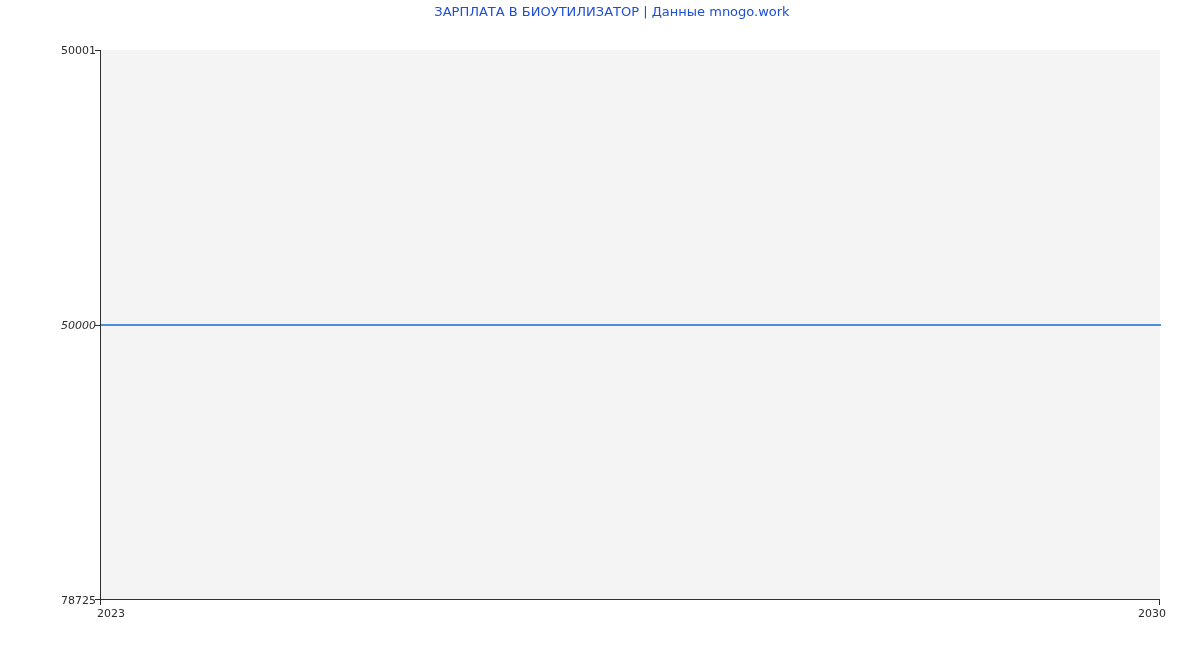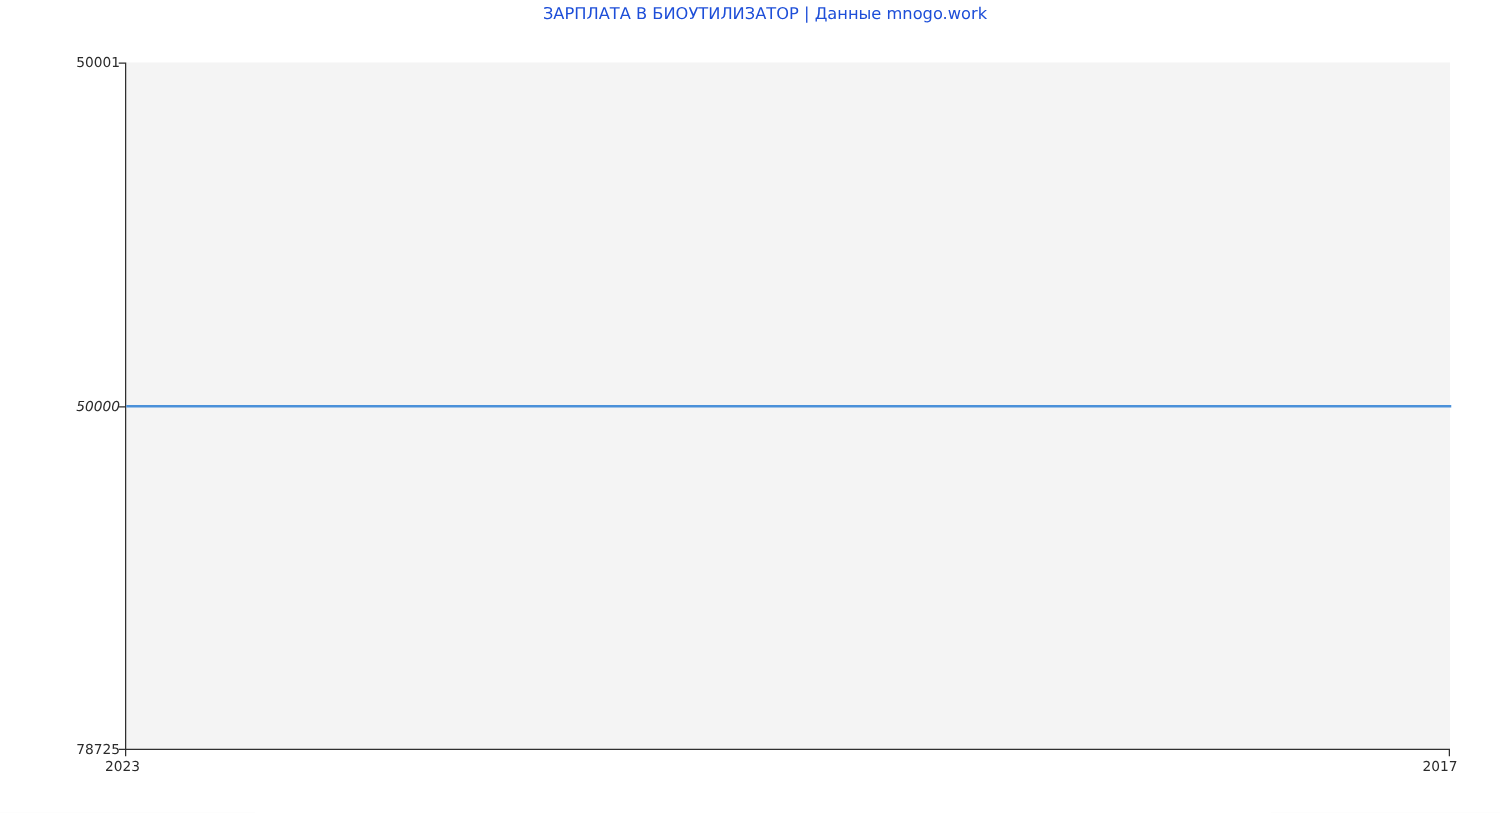--- a/index.html
+++ b/index.html
@@ -48,21 +48,21 @@
   .y-tick-top    { top: 50px; }
   .y-tick-mid    { top: 325px; font-style: italic; }
   .y-tick-bot    { top: 600px; }
   .x-tick {
     position: absolute;
     top: 608px;
     font-size: 11px;
     color: #2b2b2b;
     line-height: 1;
   }
-  .x-tick-left  { left: 84px; }
+  .x-tick-left  { left: 97px; }
   .x-tick-right { left: 1138px; }
   .tick-mark-y {
     position: absolute;
     left: 95px;
     width: 5px;
     height: 1px;
     background: #2f2f2f;
   }
   .tm-top { top: 50px; }
   .tm-mid { top: 325px; }
@@ -94,19 +94,19 @@
   <div class="tick-mark-y tm-bot"></div>
 
   <div class="y-tick y-tick-top">50001</div>
   <div class="y-tick y-tick-mid">50000</div>
   <div class="y-tick y-tick-bot">78725</div>
 
   <div class="tick-mark-x tx-left"></div>
   <div class="tick-mark-x tx-right"></div>
 
   <div class="x-tick x-tick-left">2023</div>
-  <div class="x-tick x-tick-right">2017</div>
+  <div class="x-tick x-tick-right">2030</div>
 
   <div class="plot-area" style="background: rgb(244, 244, 244);">
     <div id="series-line" class="line" style="left: 0px; top: 274px; width: 1060px; background: rgb(74, 144, 217);"></div>
   </div>
 
 </div>
 
 </body></html>

